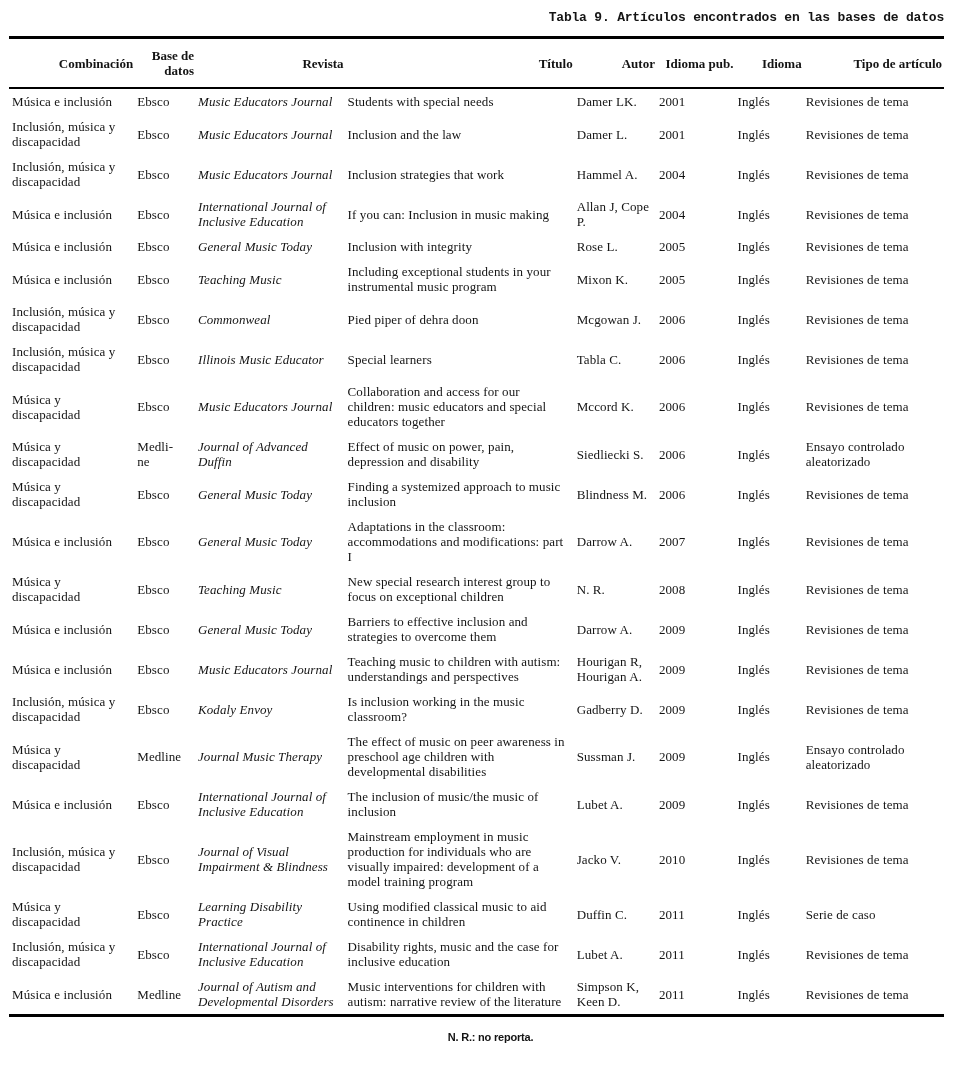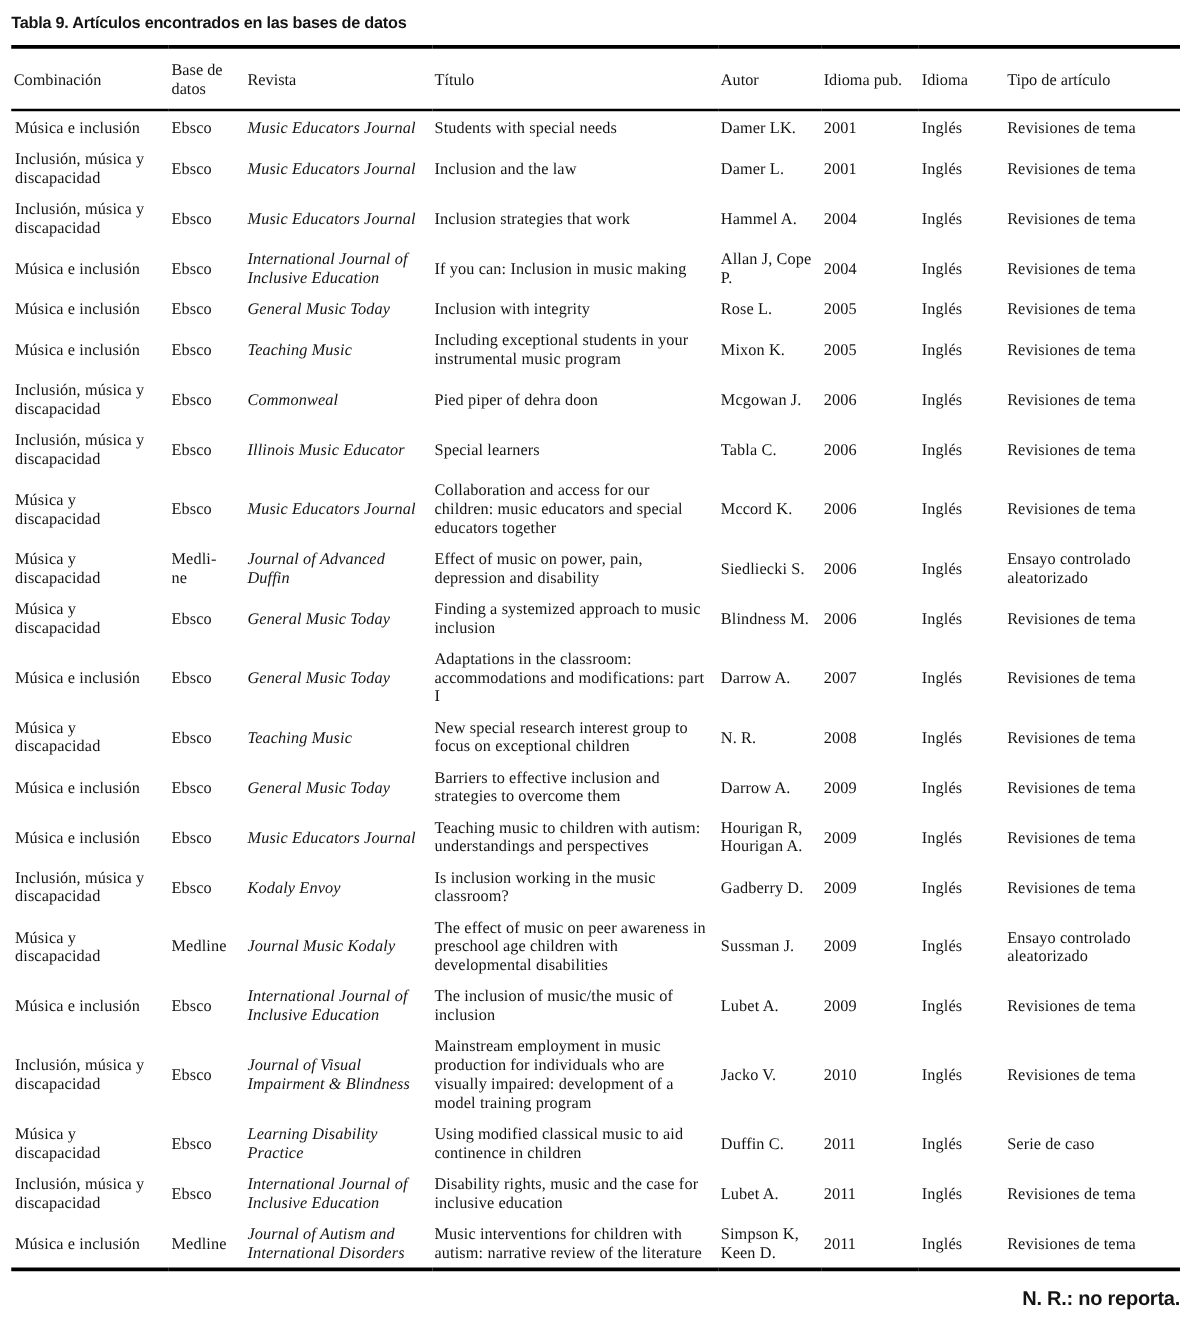--- a/index.html
+++ b/index.html
@@ -10,60 +10,60 @@
   }
   .page {
     width: 954px;
     height: 1074px;
     box-sizing: border-box;
     padding: 8px 10px 0 9px;
     background: #ffffff;
     overflow: hidden;
   }
   .table-title {
-    text-align: left;
-    font-family: Liberation Sans, sans-serif;
+    text-align: right;
+    font-family: Liberation Mono, monospace;
     font-size: 13px;
     font-weight: 700;
     letter-spacing: -0.2px;
     margin: 2px 0 11px 0;
   }
   table.articles {
     width: 100%;
     border-collapse: collapse;
     border-top: 3px solid #000;
     border-bottom: 3px solid #000;
     font-family: "Liberation Serif", "DejaVu Serif", serif;
     font-size: 13px;
   }
   table.articles thead th {
     border-bottom: 2.5px solid #000;
-    font-weight: 400;
-    text-align: left;
+    font-weight: 700;
+    text-align: right;
     vertical-align: middle;
     padding: 9px 2px;
     line-height: 15px;
   }
   table.articles td {
     vertical-align: middle;
     text-align: left;
     padding: 5px 5px 5px 2px;
     line-height: 15px;
     white-space: pre-line;
     letter-spacing: 0.1px;
   }
   table.articles td.col-2 { font-style: italic; }
   table.articles td.col-0 { padding-left: 3px; margin-left: 20px; }
   .footnote {
     font-family: "Liberation Sans", sans-serif;
-    font-size: 16px;
+    font-size: 11px;
     font-weight: 700;
     letter-spacing: -0.2px;
     margin-top: 14px;
-    text-align: right;
+    text-align: center;
     margin-left: 28px;
   }
 </style>
 </head>
 <body>
 
 <div class="page">
 
   <div class="table-title">Tabla 9. Artículos encontrados en las bases de datos</div>
 
@@ -248,21 +248,21 @@
           <td class="col-2">Kodaly Envoy</td>
           <td class="col-3">Is inclusion working in the music classroom?</td>
           <td class="col-4">Gadberry D.</td>
           <td class="col-5">2009</td>
           <td class="col-6">Inglés</td>
           <td class="col-7">Revisiones de tema</td>
         </tr>
         <tr>
           <td class="col-0">Música y discapacidad</td>
           <td class="col-1">Medline</td>
-          <td class="col-2">Journal Music Kodaly</td>
+          <td class="col-2">Journal Music Therapy</td>
           <td class="col-3">The effect of music on peer awareness in preschool age children with developmental disabilities</td>
           <td class="col-4">Sussman J.</td>
           <td class="col-5">2009</td>
           <td class="col-6">Inglés</td>
           <td class="col-7">Ensayo controlado aleatorizado</td>
         </tr>
         <tr>
           <td class="col-0">Música e inclusión</td>
           <td class="col-1">Ebsco</td>
           <td class="col-2">International Journal of Inclusive Education</td>
@@ -298,21 +298,21 @@
           <td class="col-2">International Journal of Inclusive Education</td>
           <td class="col-3">Disability rights, music and the case for inclusive education</td>
           <td class="col-4">Lubet A.</td>
           <td class="col-5">2011</td>
           <td class="col-6">Inglés</td>
           <td class="col-7">Revisiones de tema</td>
         </tr>
         <tr>
           <td class="col-0">Música e inclusión</td>
           <td class="col-1">Medline</td>
-          <td class="col-2">Journal of Autism and International Disorders</td>
+          <td class="col-2">Journal of Autism and Developmental Disorders</td>
           <td class="col-3">Music interventions for children with autism: narrative review of the literature</td>
           <td class="col-4">Simpson K, Keen D.</td>
           <td class="col-5">2011</td>
           <td class="col-6">Inglés</td>
           <td class="col-7">Revisiones de tema</td>
         </tr>
       </tbody>
   </table>
 
   <div class="footnote">N. R.: no reporta.</div>

